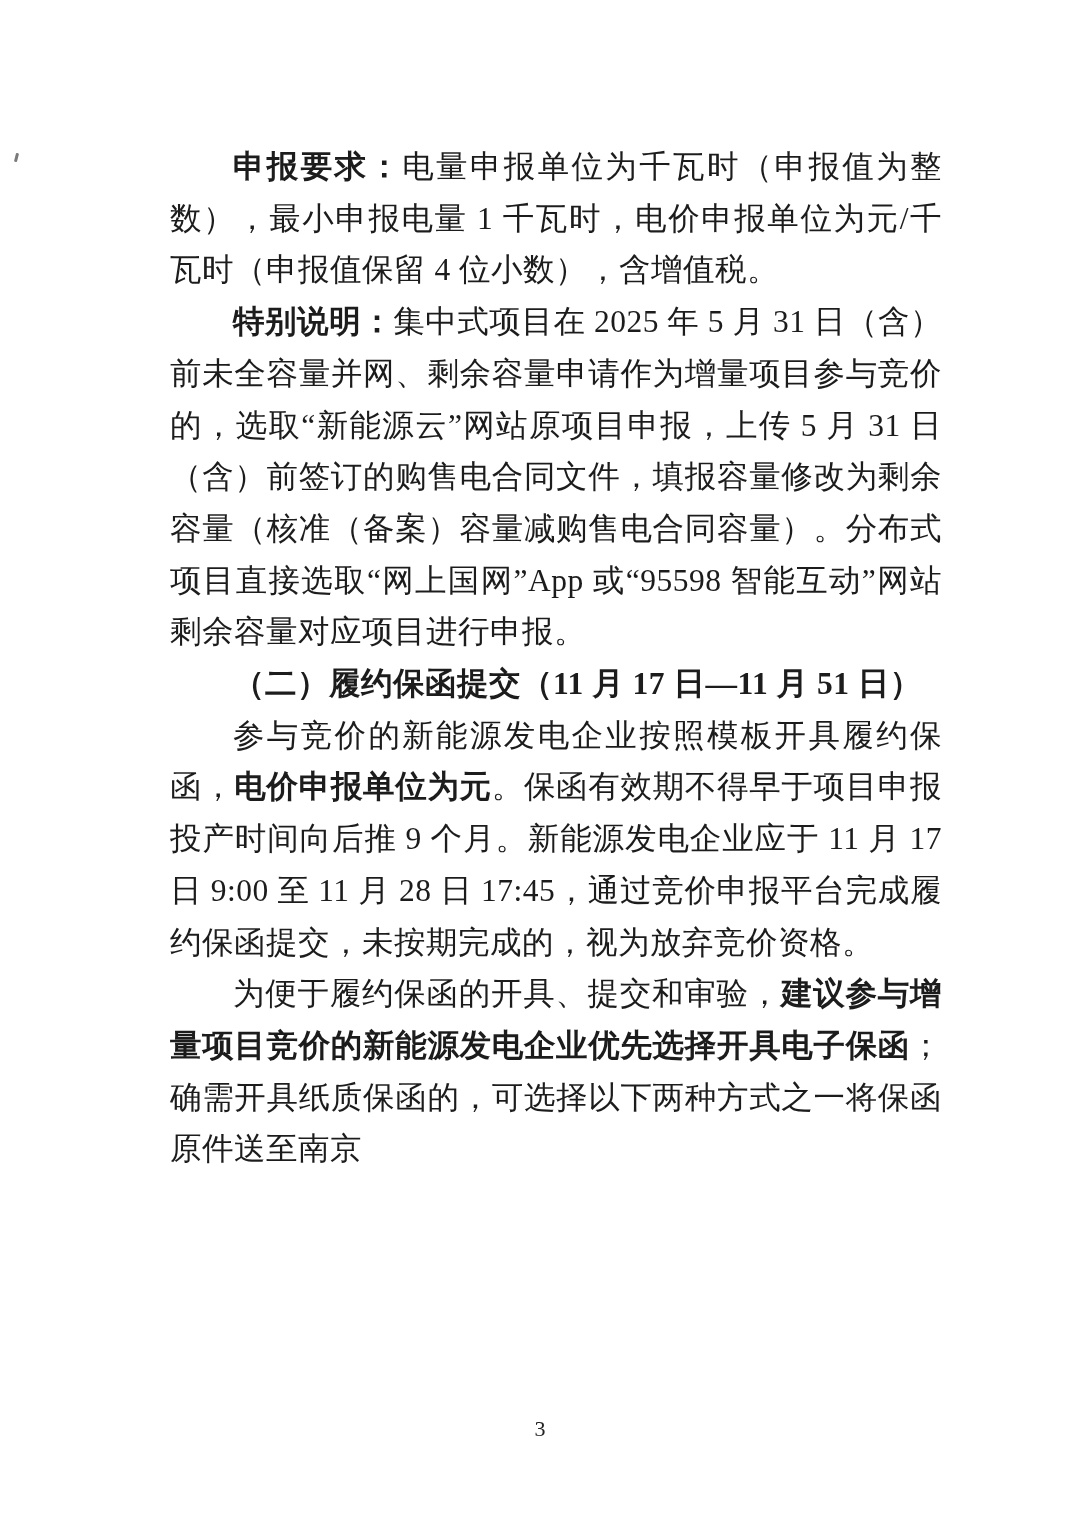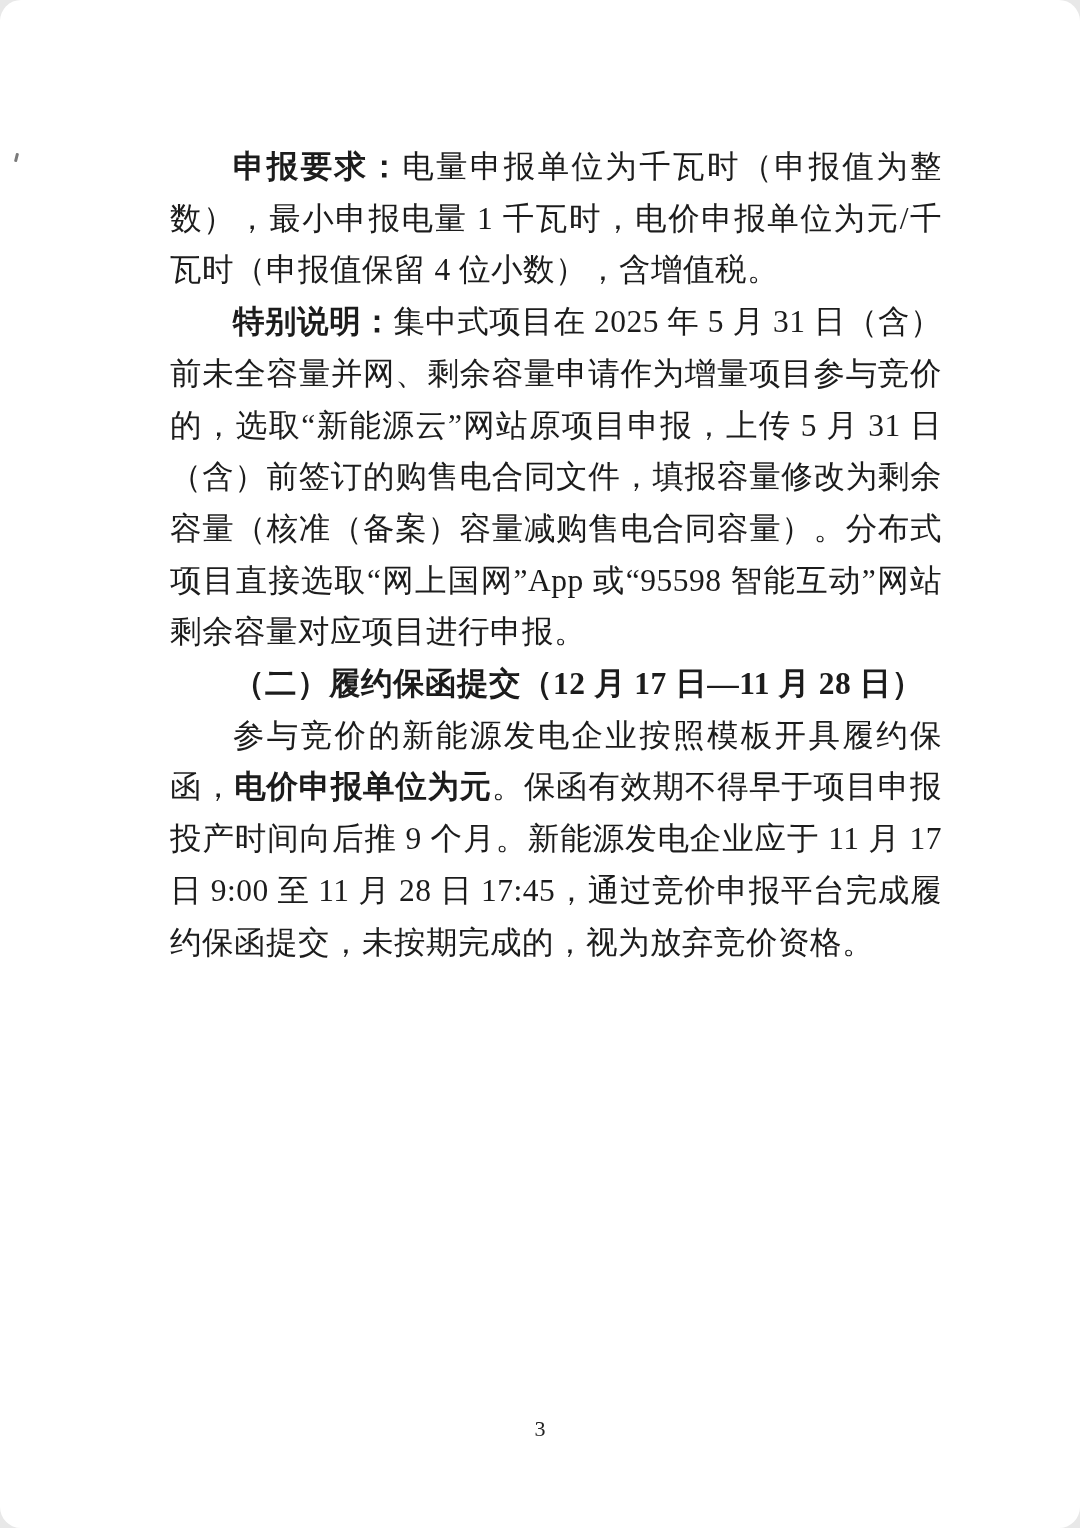--- a/index.html
+++ b/index.html
@@ -6,21 +6,20 @@
   html, body { background: #e8e8e8; }
   .page {
     position: relative;
     width: 1080px;
     height: 1528px;
     background: #ffffff;
     margin: 0 auto;
     overflow: hidden;
     font-family: "Liberation Serif", "DejaVu Serif", serif;
     color: #1c1c1c;
-    border-radius: 21px;
   }
   .content {
     position: absolute;
     left: 170px;
     top: 141px;
     width: 772px;
     font-size: 31.5px;
     line-height: 51.7px;
     text-align: justify;
     text-justify: inter-ideograph;
@@ -60,23 +59,24 @@
 <div class="page">
 
   <span class="scan-mark"></span>
 
   <div class="content">
 
     <p class="para"><span class="b">申报要求：</span><span>电量申报单位为千瓦时（申报值为整数），最小申报电量 1 千瓦时，电价申报单位为元/千瓦时（申报值保留 4 位小数），含增值税。</span></p>
 
     <p class="para"><span class="b">特别说明：</span><span>集中式项目在 2025 年 5 月 31 日（含）前未全容量并网、剩余容量申请作为增量项目参与竞价的，选取“新能源云”网站原项目申报，上传 5 月 31 日（含）前签订的购售电合同文件，填报容量修改为剩余容量（核准（备案）容量减购售电合同容量）。分布式项目直接选取“网上国网”App 或“95598 智能互动”网站剩余容量对应项目进行申报。</span></p>
 
-    <p class="heading"><span>（二）履约保函提交（12 月 17 日—11 月 28 日）</span></p>
+    <p class="heading"><span>（二）履约保函提交（11 月 17 日—11 月 51 日）</span></p>
 
 
     <p class="para"><span>参与竞价的新能源发电企业按照模板开具履约保函，</span><span class="b">电价申报单位为元</span><span>。保函有效期不得早于项目申报投产时间向后推 9 个月。新能源发电企业应于 11 月 17 日 9:00 至 11 月 28 日 17:45，通过竞价申报平台完成履约保函提交，未按期完成的，视为放弃竞价资格。</span></p>
 
+    <p class="para"><span>为便于履约保函的开具、提交和审验，</span><span class="b">建议参与增量项目竞价的新能源发电企业优先选择开具电子保函</span><span>；确需开具纸质保函的，可选择以下两种方式之一将保函原件送至南京</span></p>
 
   </div>
 
   <div class="page-number">3</div>
 
 </div>
 
 </body></html>

